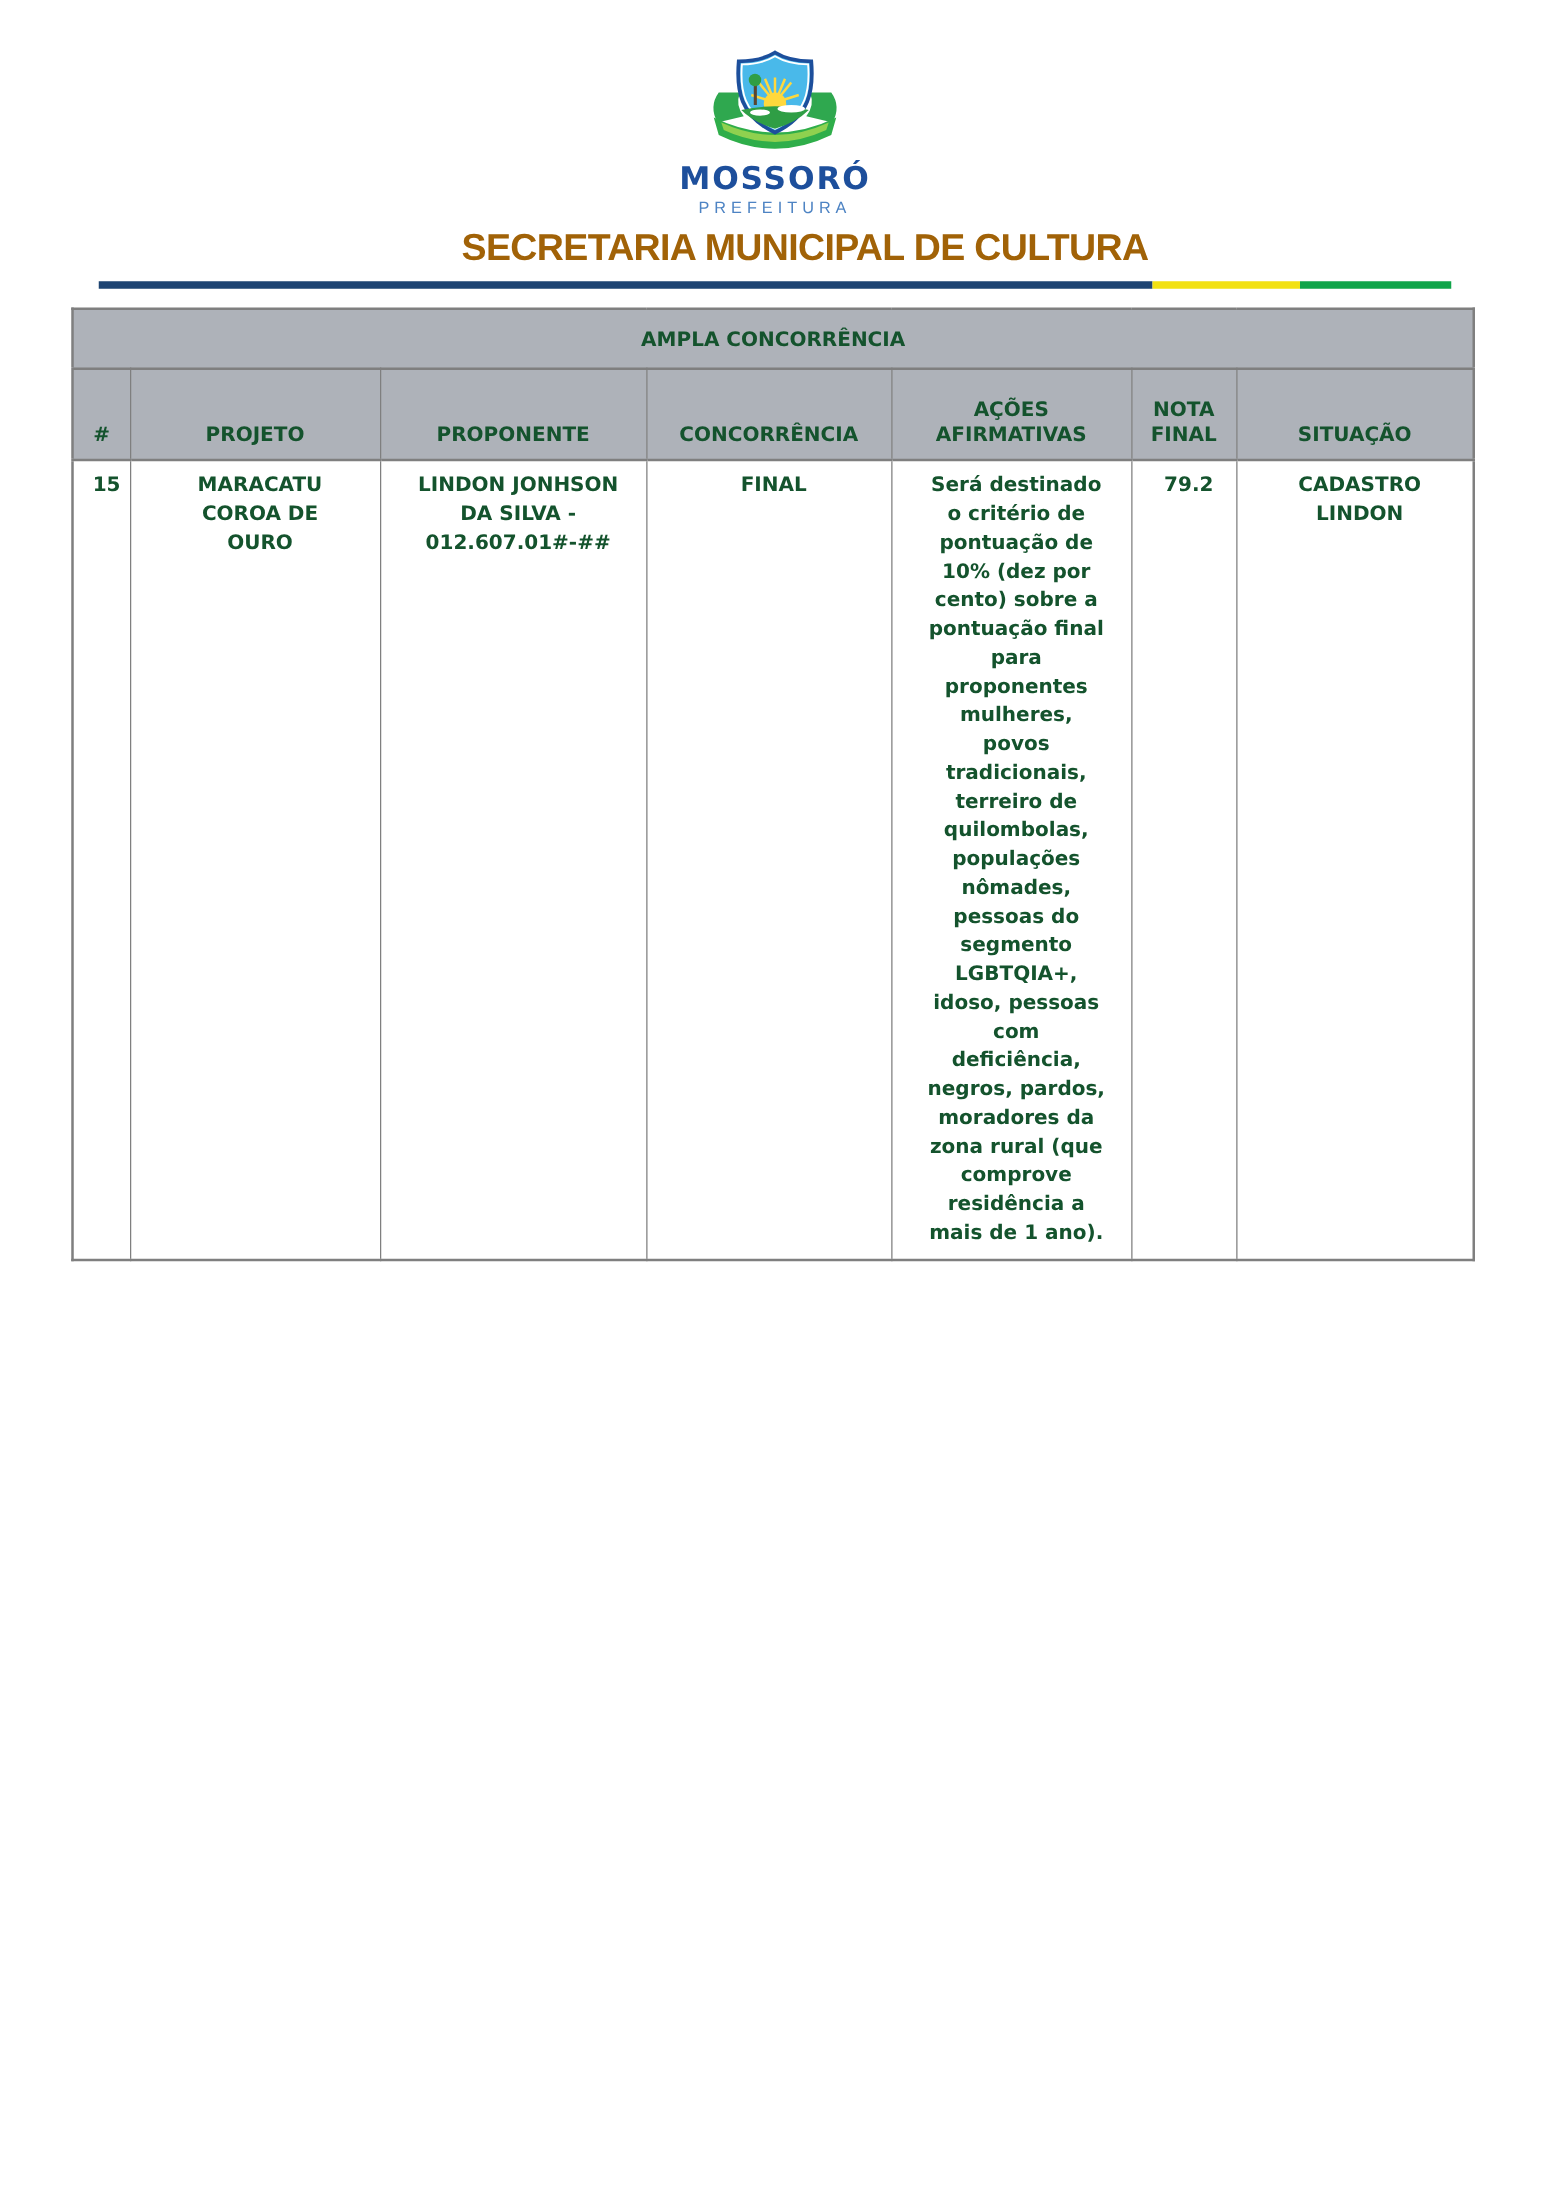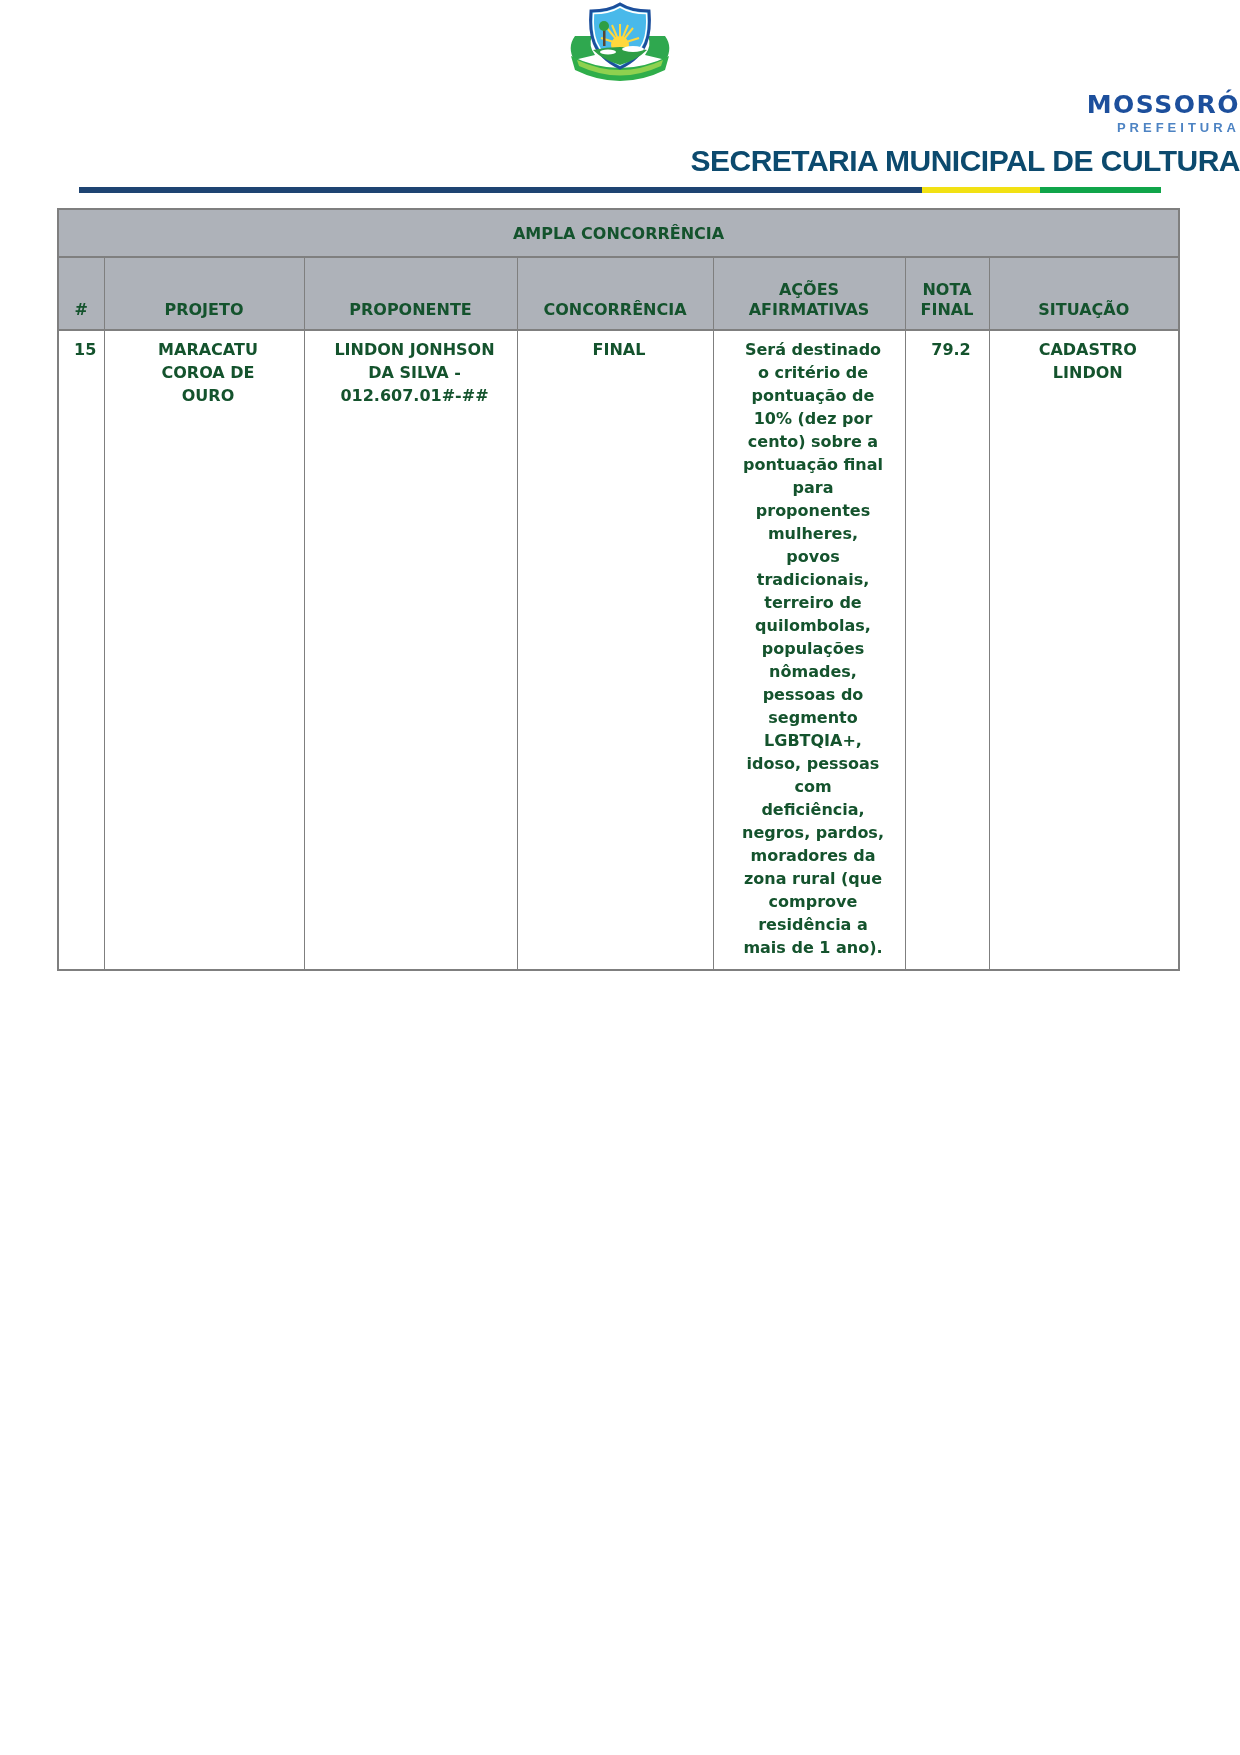--- a/index.html
+++ b/index.html
@@ -1,37 +1,37 @@
 <!DOCTYPE html>
 <html><head>
 <meta charset="utf-8">
 <style>
   html,body { margin:0; padding:0; background:#ffffff; }
   body { width:1240px; height:1755px; font-family:"Liberation Sans", sans-serif; }
   .page { position:relative; width:1240px; height:1755px; background:#fff; overflow:hidden; }
 
-  .header { text-align:right; }
+  .header { text-align:center; padding-top:38px; }
   .logo-wrap { display:block; margin:0 auto; width:122px; height:86px; }
   .brand-name {
     margin-top:4px;
     font-family:"DejaVu Sans", sans-serif;
     font-weight:800; font-size:25px; letter-spacing:1.5px;
     color:#1d4f9c;
   }
   .brand-sub {
     margin-top:1px;
     font-family:"Liberation Sans", sans-serif;
-    font-weight:700; font-size:13px; letter-spacing:4px;
+    font-weight:400; font-size:13px; letter-spacing:4px;
     color:#4d83c3;
   }
   .org-title {
     margin-top:9px;
     font-family:"Liberation Sans", sans-serif;
     font-weight:700; font-size:30px; letter-spacing:-0.5px;
-    color:#0c4a6e;
+    color:#a16207;
     margin-left:48px;
   }
   .tricolor { width:1083px; height:6px; margin:9px auto 0; display:flex; }
   .tricolor .seg-blue   { width:77.9%; background:#1e4472; }
   .tricolor .seg-yellow { width:10.9%; background:#f2e113; }
   .tricolor .seg-green  { width:11.2%; background:#10a54a; }
 
   table.results {
     border-collapse:collapse; table-layout:fixed;
     width:1121px; margin:15px 0 0 57px;

